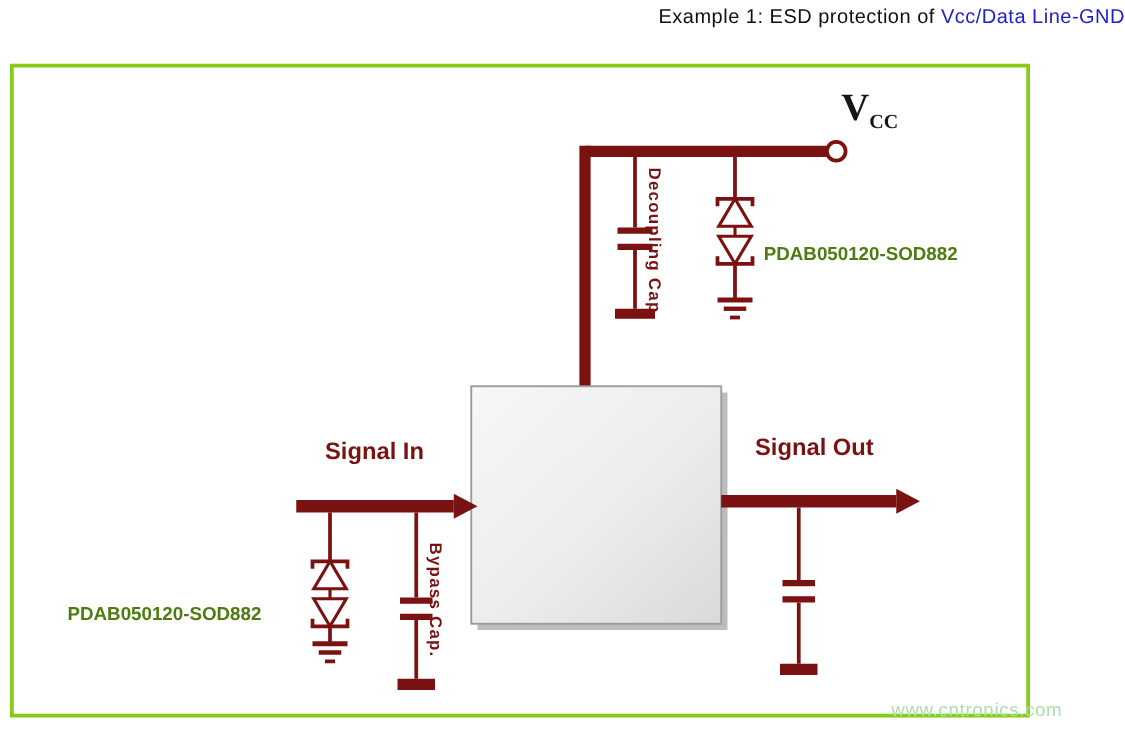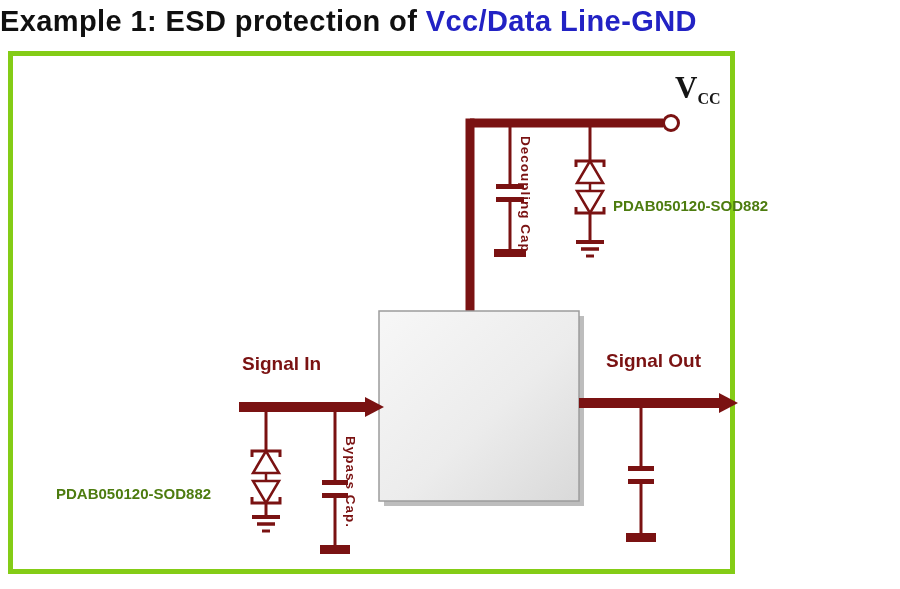--- a/index.html
+++ b/index.html
@@ -1,23 +1,23 @@
 <!DOCTYPE html>
 <html><head>
 <meta charset="utf-8">
 <style>
   * { margin:0; padding:0; box-sizing:border-box; }
   html,body { width:900px; height:589px; background:#ffffff; overflow:hidden;
               font-family:"Liberation Sans", sans-serif; position:relative; }
-  .title { position:absolute; top:5px; left:0; width:100%; text-align:left;
-           font-size:29px; font-weight:bold; color:#101010; letter-spacing:0.4px;
+  .title { position:absolute; top:5px; left:0; width:100%; text-align:right;
+           font-size:16px; font-weight:normal; color:#101010; letter-spacing:0.4px;
            white-space:nowrap; }
   .title .hl { color:#2222c4; }
-  .diagram { position:absolute; left:8px; top:51px; width:727px; height:523px;
-             border:5px solid #84cc16; background:#ffffff; }
+  .diagram { position:absolute; left:8px; top:51px; width:816px; height:523px;
+             border:3px solid #84cc16; background:#ffffff; }
   .diagram svg { position:absolute; left:0; top:0; }
   .lbl { position:absolute; white-space:nowrap; }
   .maroon { color:#7a1212; }
   .black { color:#4d7c0f; }
   .vert { writing-mode:vertical-rl; }
   .vcc { font-family:"Liberation Serif", serif; font-size:31px; font-weight:bold; color:#151515; }
   .vcc sub { font-size:16px; font-weight:bold; vertical-align:-6px; letter-spacing:0; }
   .part-label { font-size:15px; font-weight:bold; }
   .signal-label { font-size:19px; font-weight:bold; }
   .cap-label { font-size:13.5px; font-weight:bold; letter-spacing:1px; }
@@ -114,21 +114,22 @@
       <rect x="613" y="477" width="30" height="9" stroke="none"></rect>
     </g>
   </svg>
 
   <div class="lbl vcc" style="left:662px; top:14px;"><span>V</span><sub>CC</sub></div>
 
   <div class="lbl vert cap-label maroon" style="left:505px; top:80px;">Decoupling Cap.</div>
 
   <div class="lbl part-label black" style="left:600px; top:141px;">PDAB050120-SOD882</div>
 
-  <div class="lbl signal-label maroon" style="left:229px; top:297px;">Signal In</div>
+  <div class="lbl signal-label maroon" style="left:249px; top:297px;">Signal In</div>
 
   <div class="lbl signal-label maroon" style="left:593px; top:294px;">Signal Out</div>
 
   <div class="lbl part-label black" style="left:43px; top:429px;">PDAB050120-SOD882</div>
 
   <div class="lbl vert cap-label maroon" style="left:330px; top:380px;">Bypass Cap.</div>
 
+  <div class="lbl watermark" style="left:702px; top:506px;">www.cntronics.com</div>
 </div>
 
 </body></html>

